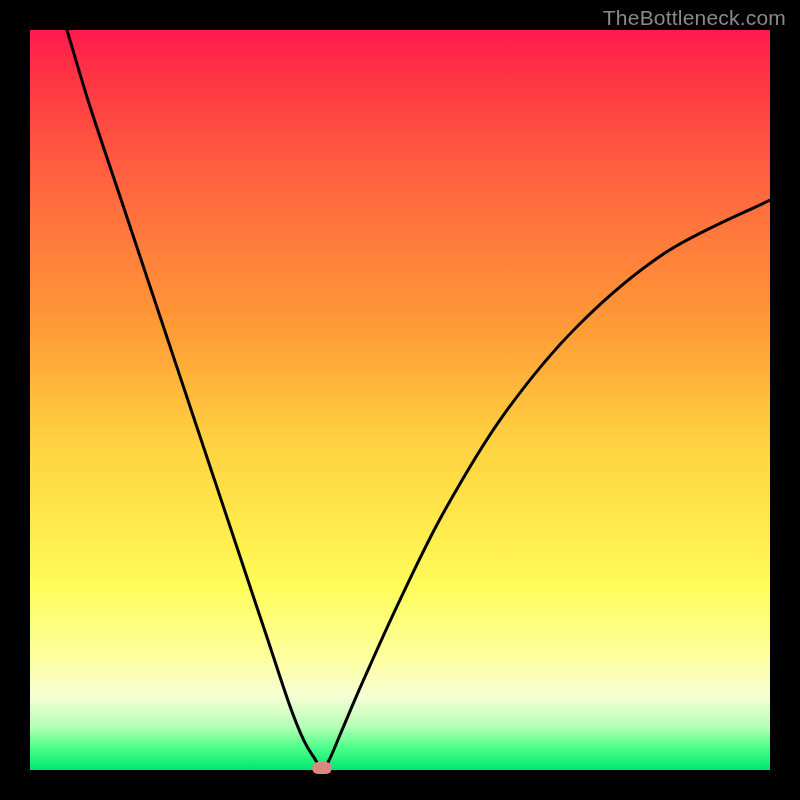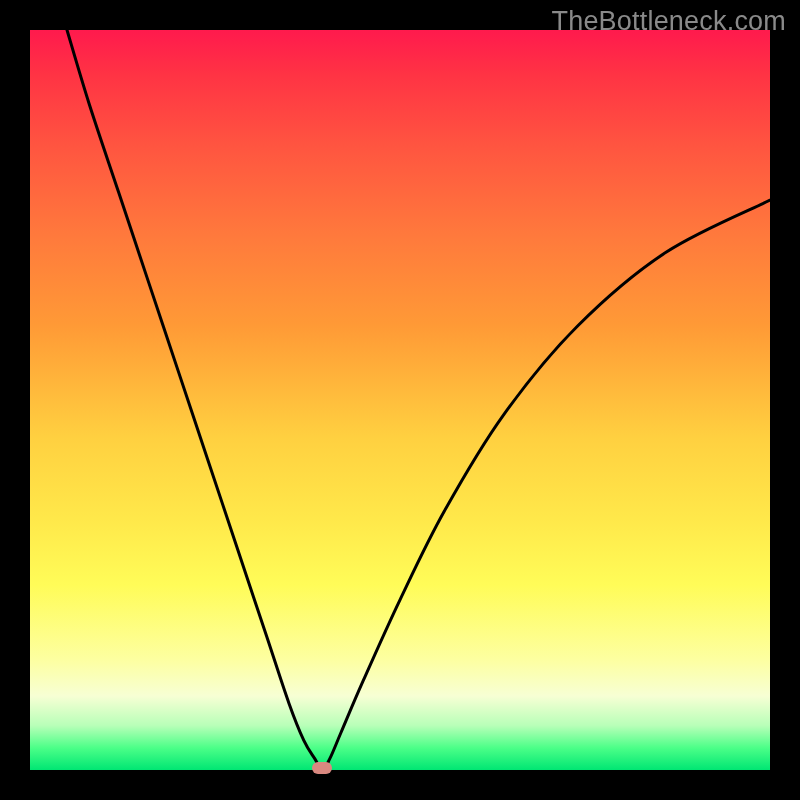--- a/index.html
+++ b/index.html
@@ -39,21 +39,21 @@
       #b8ffb8 94%,
       #4cff88 97%,
       #00e673 100%
     );
   }
   .watermark {
     position: absolute;
     top: 6px;
     right: 14px;
     color: #8a8a8a;
-    font-size: 27px;
+    font-size: 21px;
     font-weight: 400;
     letter-spacing: 0.2px;
   }
   .curve-svg {
     position: absolute;
     left: 30px;
     top: 30px;
     width: 740px;
     height: 740px;
   }

